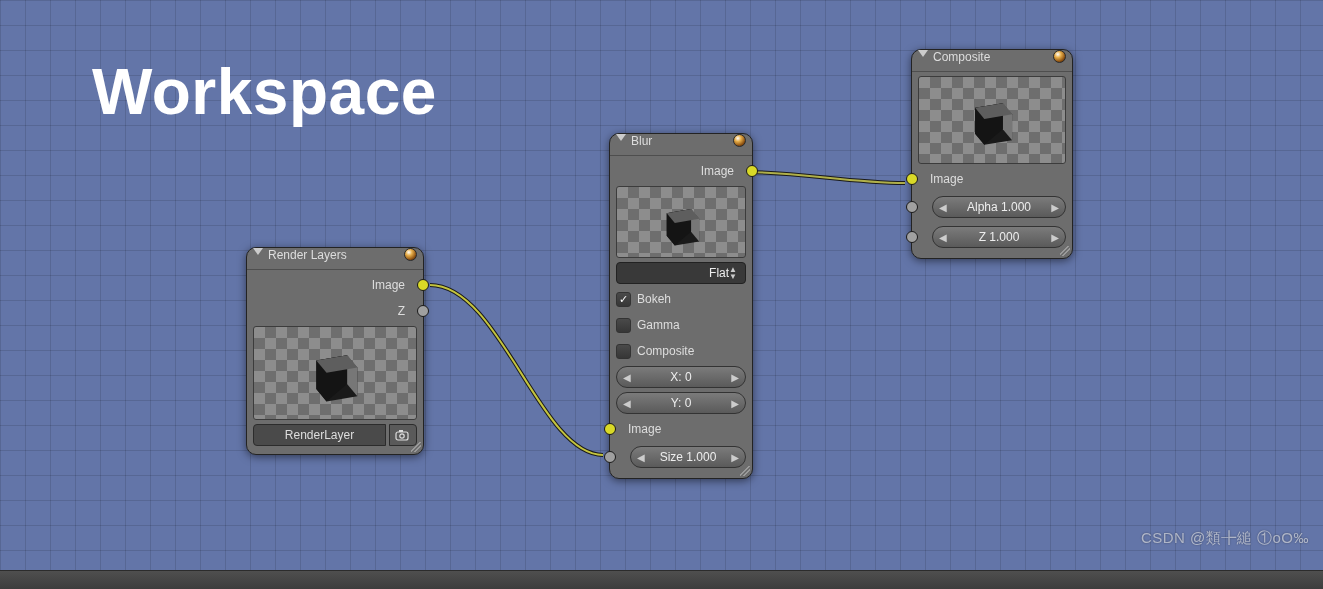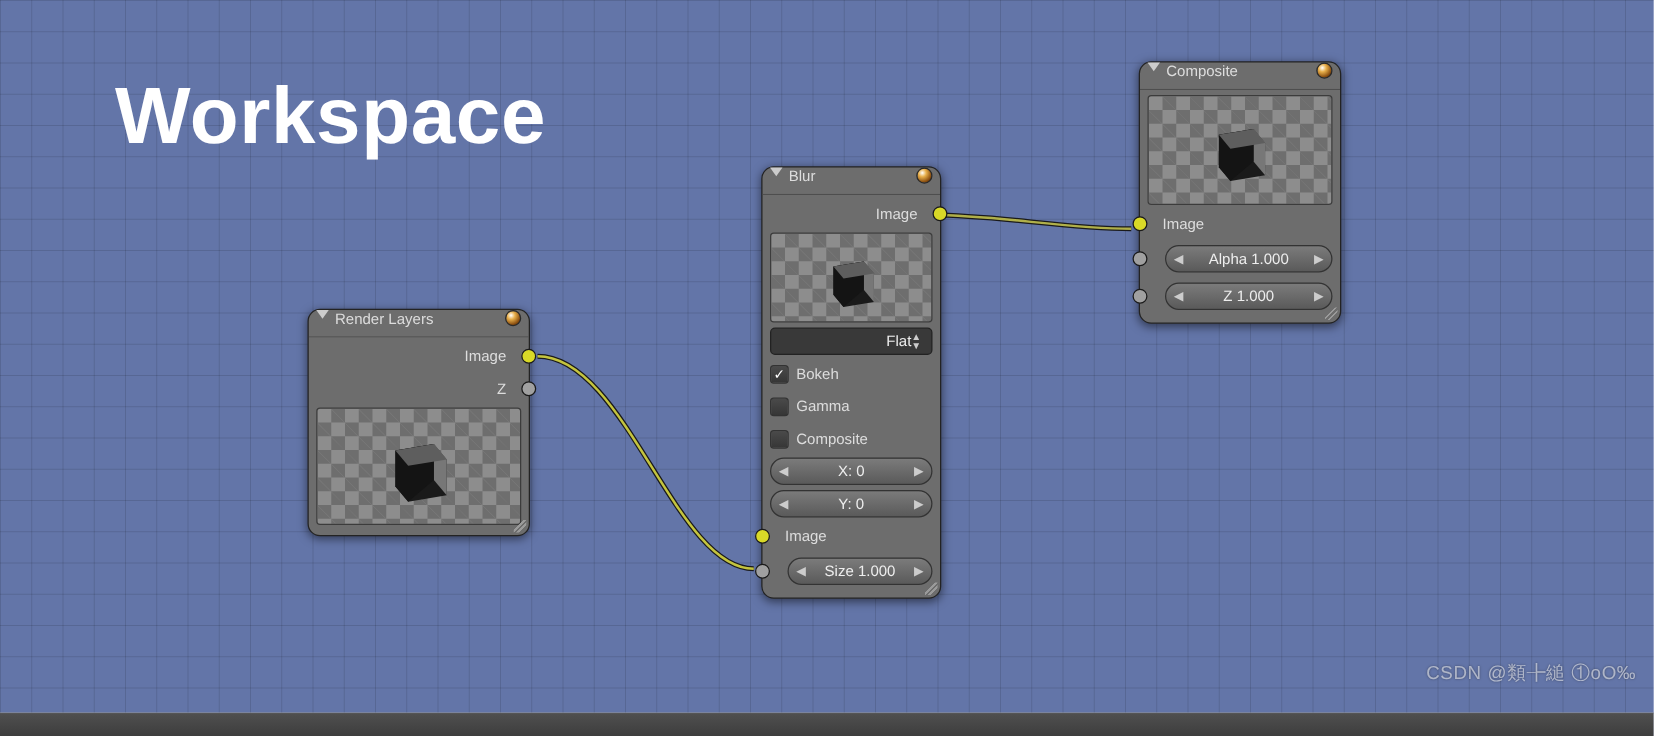--- a/index.html
+++ b/index.html
@@ -145,20 +145,30 @@
       <div class="preview" style="height:94px;">
         <div class="cube">
           <svg viewBox="0 0 60 60">
               <polygon points="12,15 42,10 52,22 52,50 22,55 12,43" fill="#1a1a1a"></polygon>
               <polygon points="42,10 52,22 52,50 42,38" fill="#777"></polygon>
               <polygon points="12,15 42,10 42,38 22,55 12,43" fill="#141414"></polygon>
               <polygon points="12,15 42,10 52,22 22,27" fill="#5e5e5e"></polygon>
             </svg>
         </div>
       </div>
+      <div class="strip strip2">
+        <div class="chip text">RenderLayer</div>
+        <div class="chip icon2">
+          <svg width="16" height="14" viewBox="0 0 16 14">
+              <rect x="1" y="4" width="12" height="8" rx="2" fill="none" stroke="#ddd" stroke-width="1.2"></rect>
+              <circle cx="7" cy="8" r="2.2" fill="none" stroke="#ddd" stroke-width="1.2"></circle>
+              <rect x="4" y="2" width="4" height="2" fill="#ddd"></rect>
+            </svg>
+        </div>
+      </div>
     </div>
     <div class="grip"></div>
   </div>
 
   <div class="node" style="left:609px; top:133px; width:144px;">
     <div class="node-header">
       <div class="tri"></div>
       <div class="node-title">Blur</div>
       <div class="sphere"></div>
     </div>

